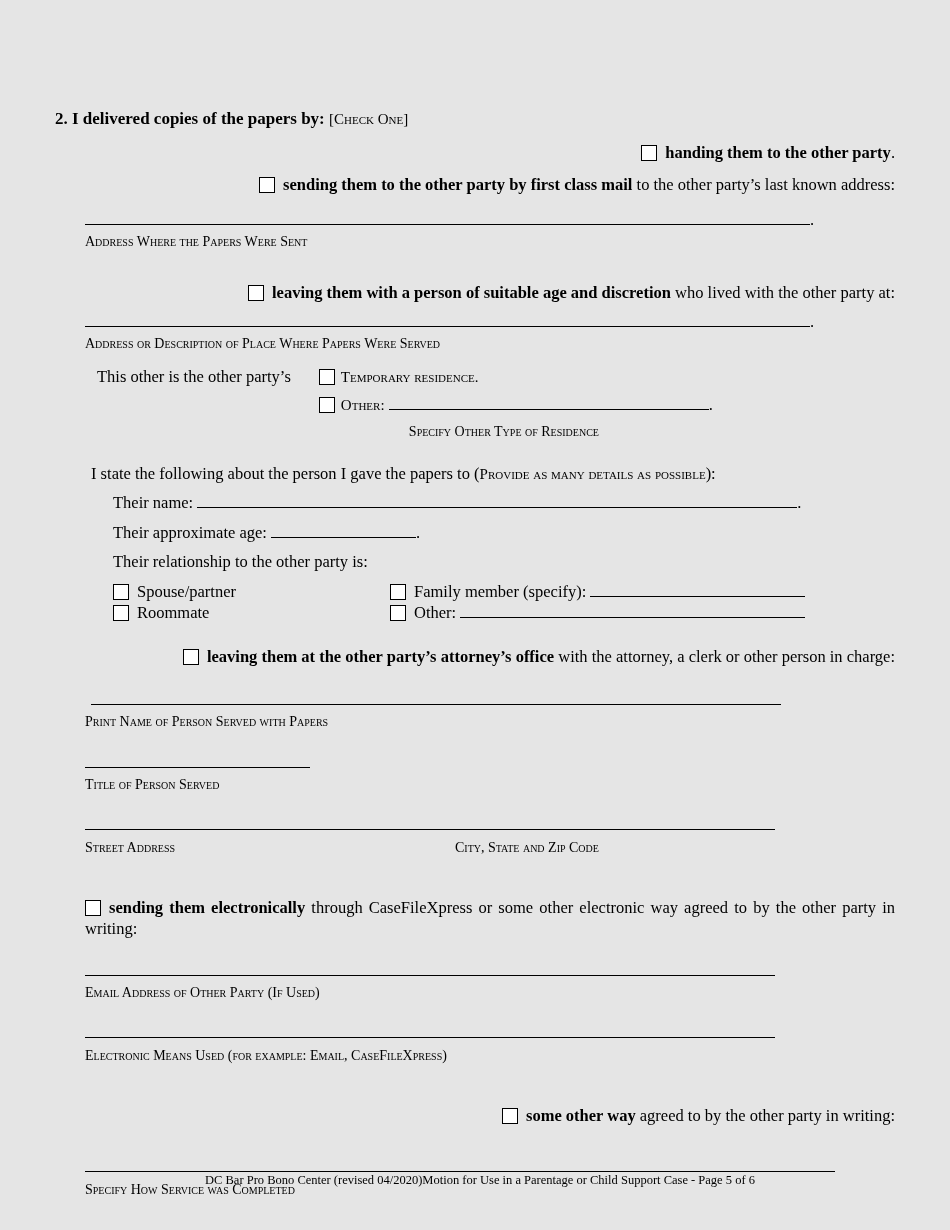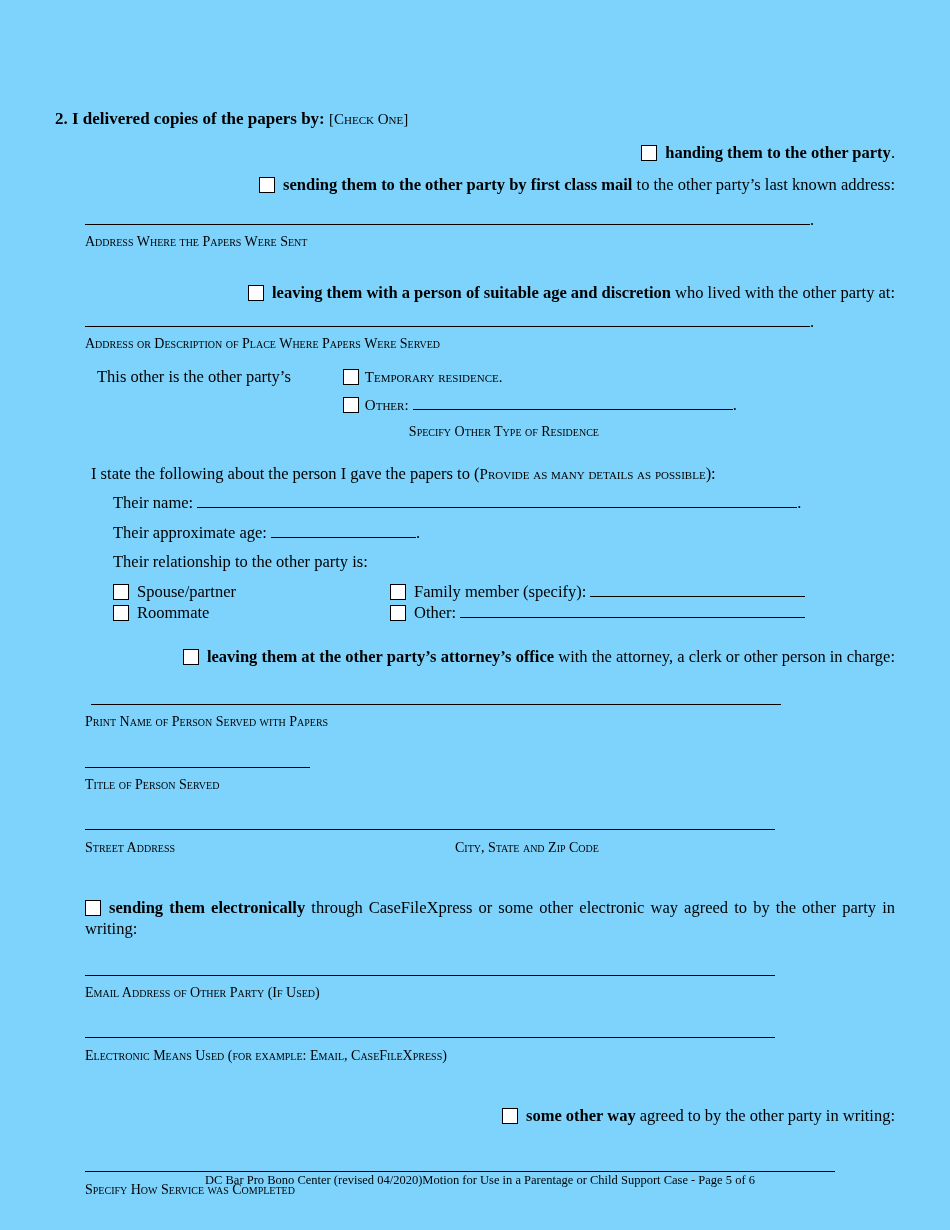--- a/index.html
+++ b/index.html
@@ -5,21 +5,21 @@
   * { margin: 0; padding: 0; box-sizing: border-box; }
   html, body { background: #ffffff; }
   body {
     font-family: "Liberation Serif", serif;
     color: #000;
   }
   .page {
     width: 950px;
     height: 1230px;
     margin: 0 auto;
-    background: #7dd3fc;
+    background: #e5e5e5;
     position: relative;
     overflow: hidden;
   }
   .content {
     padding: 108px 55px 0 55px;
     font-size: 16.5px;
     line-height: 1.3;
   }
   .bold { font-weight: bold; }
   .smallcaps { font-variant: small-caps; }
@@ -66,21 +66,21 @@
 
   .cap-label {
     font-variant: small-caps;
     font-size: 14px;
     margin-top: 3px;
   }
   .smallcaps-inline { font-variant: small-caps; font-size: 15px; }
 
   .res-row { display: flex; align-items: flex-start; }
   .res-intro { margin-right: 28px; white-space: nowrap; }
-  .res-col .res-opt { margin-bottom: 7px; white-space: nowrap; margin-left: 24px; }
+  .res-col .res-opt { margin-bottom: 7px; white-space: nowrap; }
   .res-col .cb { margin-right: 6px; }
   .res-sublabel { margin-left: 90px; margin-top: 0; }
 
   .rel-grid {
     display: grid;
     grid-template-columns: 277px auto;
     margin-left: 58px;
     margin-top: 8px;
   }
   .rel-item { white-space: nowrap; }

